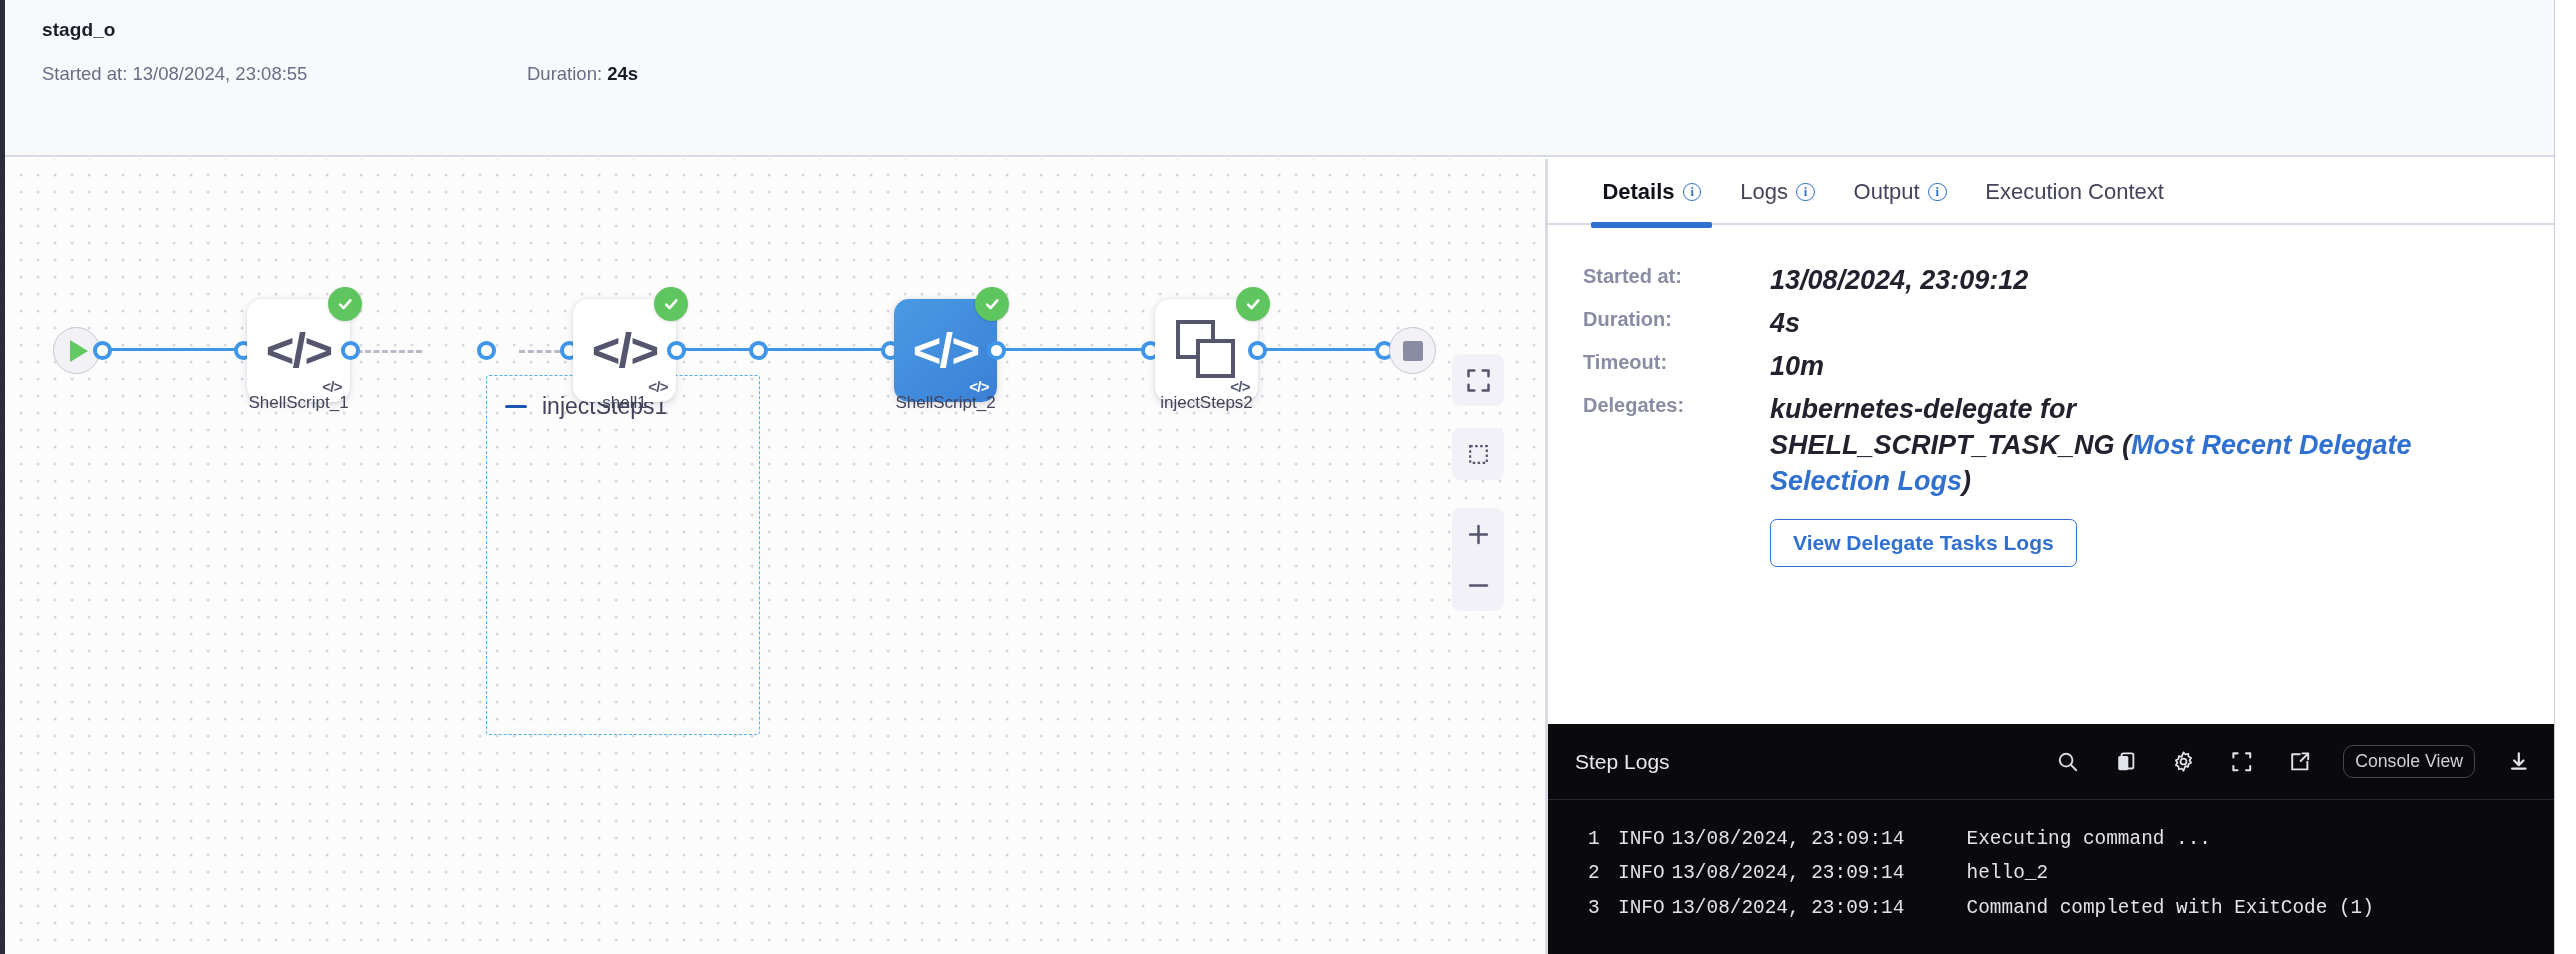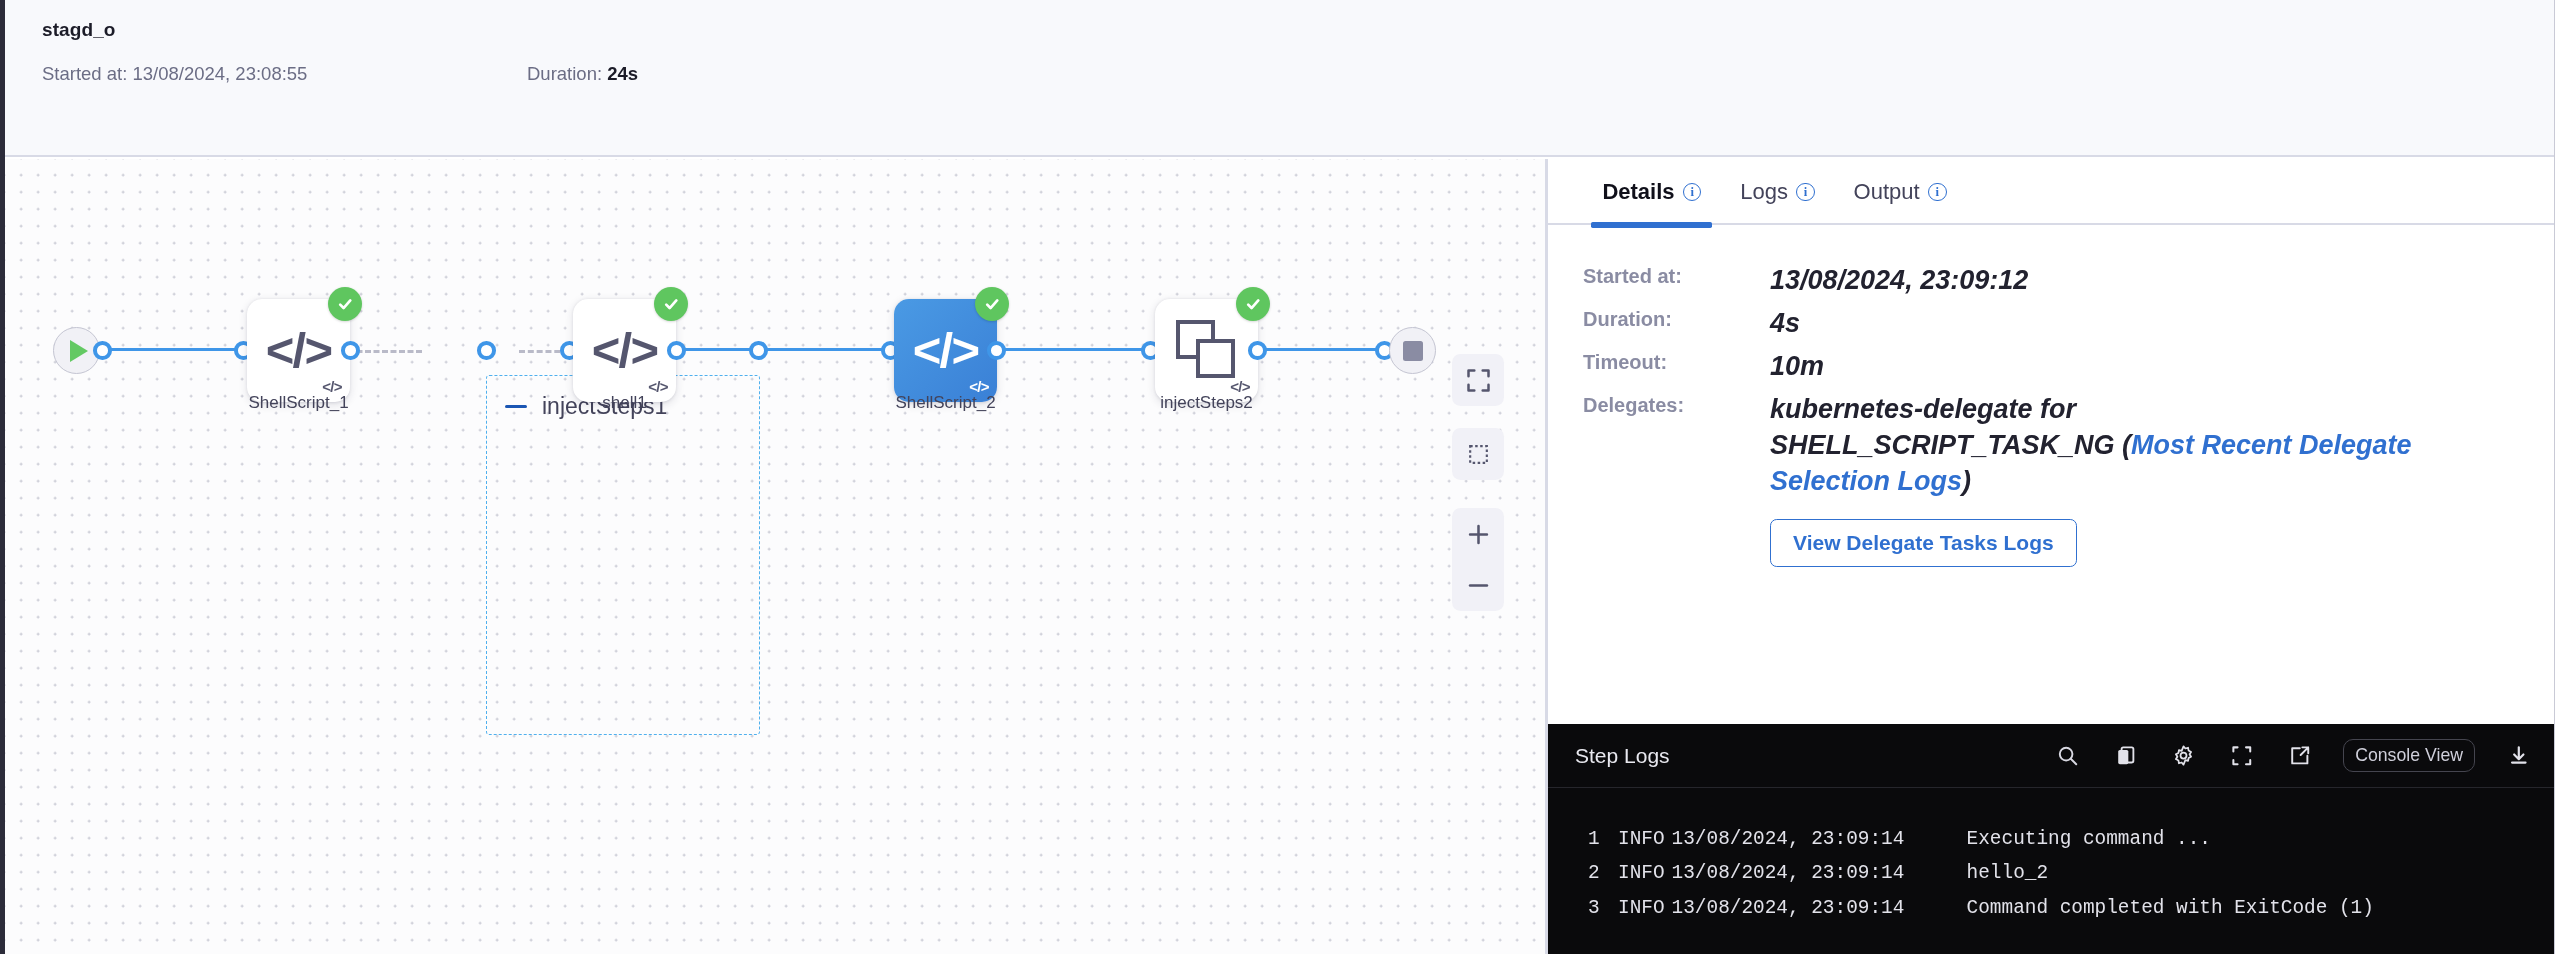--- a/index.html
+++ b/index.html
@@ -141,21 +141,21 @@
   .dlink { color:#3070d0; font-weight:bold; }
   .btn-delegate {
     margin:13.5px 0 0 223px; display:inline-block; padding:11px 22px;
     border:1.7px solid #3070d0; border-radius:6.7px; background:#ffffff;
     color:#3070d0; font-size:21px; font-weight:bold; cursor:pointer; white-space:nowrap;
   }
 
   
   .logs { position:absolute; left:0; top:565px; width:1007px; height:231px; background:#0a0a0c; }
   .logs-bar {
-    position:absolute; left:0; top:0; width:1007px; height:64px;
+    position:absolute; left:0; top:0; width:1007px; height:76px;
     display:flex; align-items:center; border-bottom:0.8px solid #26262c;
   }
   .logs-title { margin-left:28px; font-size:21px; color:#e8e8ef; white-space:nowrap; }
   .logs-tools { margin-left:auto; margin-right:21px; display:flex; align-items:center; gap:29px; }
   .tool-ic { display:flex; align-items:center; justify-content:center; width:29px; height:29px; cursor:pointer; }
   .console-badge {
     border:1.7px solid #45454f; border-radius:10px; padding:5px 11px;
     color:#cfcfda; font-size:17.7px; white-space:nowrap; cursor:pointer;
   }
   .log-body { position:absolute; left:0; top:64px; width:1007px; bottom:0; padding-top:42px; }
@@ -306,20 +306,23 @@
         <span>Details</span>
         <span class="info-i">i</span>
       </div>
       <div class="tab">
         <span>Logs</span>
         <span class="info-i">i</span>
       </div>
       <div class="tab">
         <span>Output</span>
         <span class="info-i">i</span>
+      </div>
+      <div class="tab">
+        <span>Execution Context</span>
       </div>
     </div>
 
     <div class="details">
       <div class="drow">
         <div class="dlabel">Started at:</div>
         <div class="dval">13/08/2024, 23:09:12</div>
       </div>
       <div class="drow">
         <div class="dlabel">Duration:</div>

